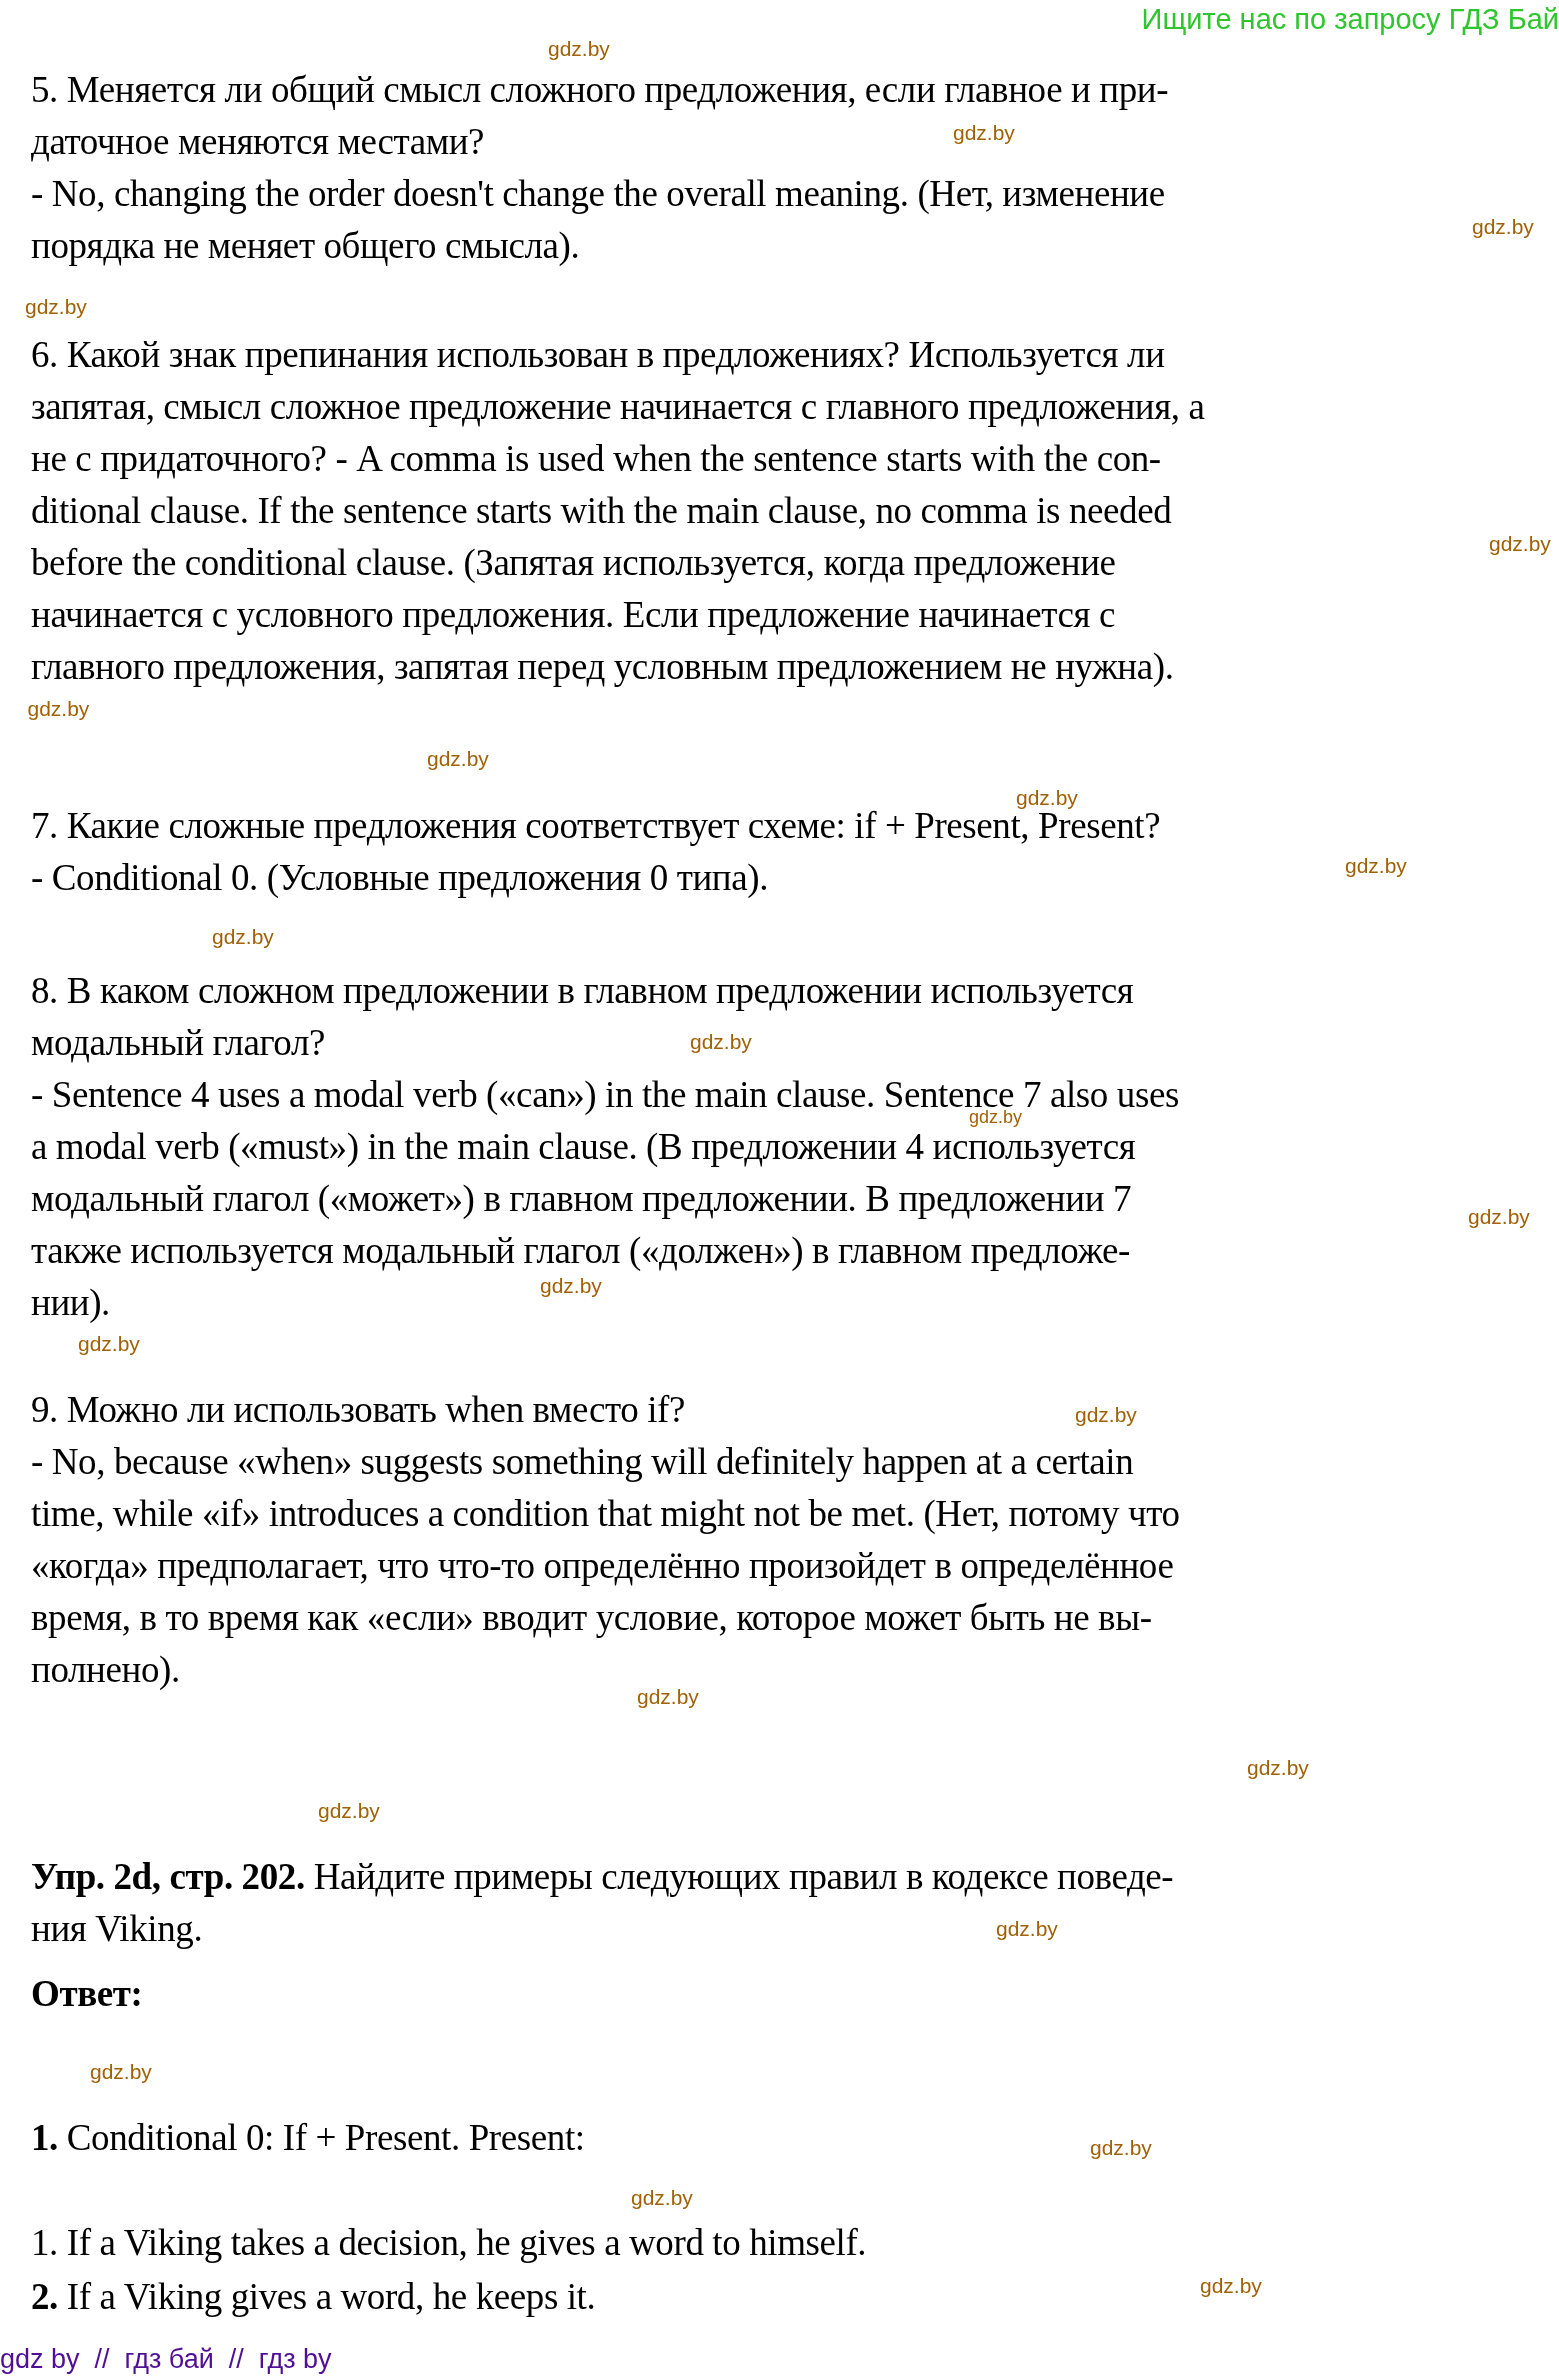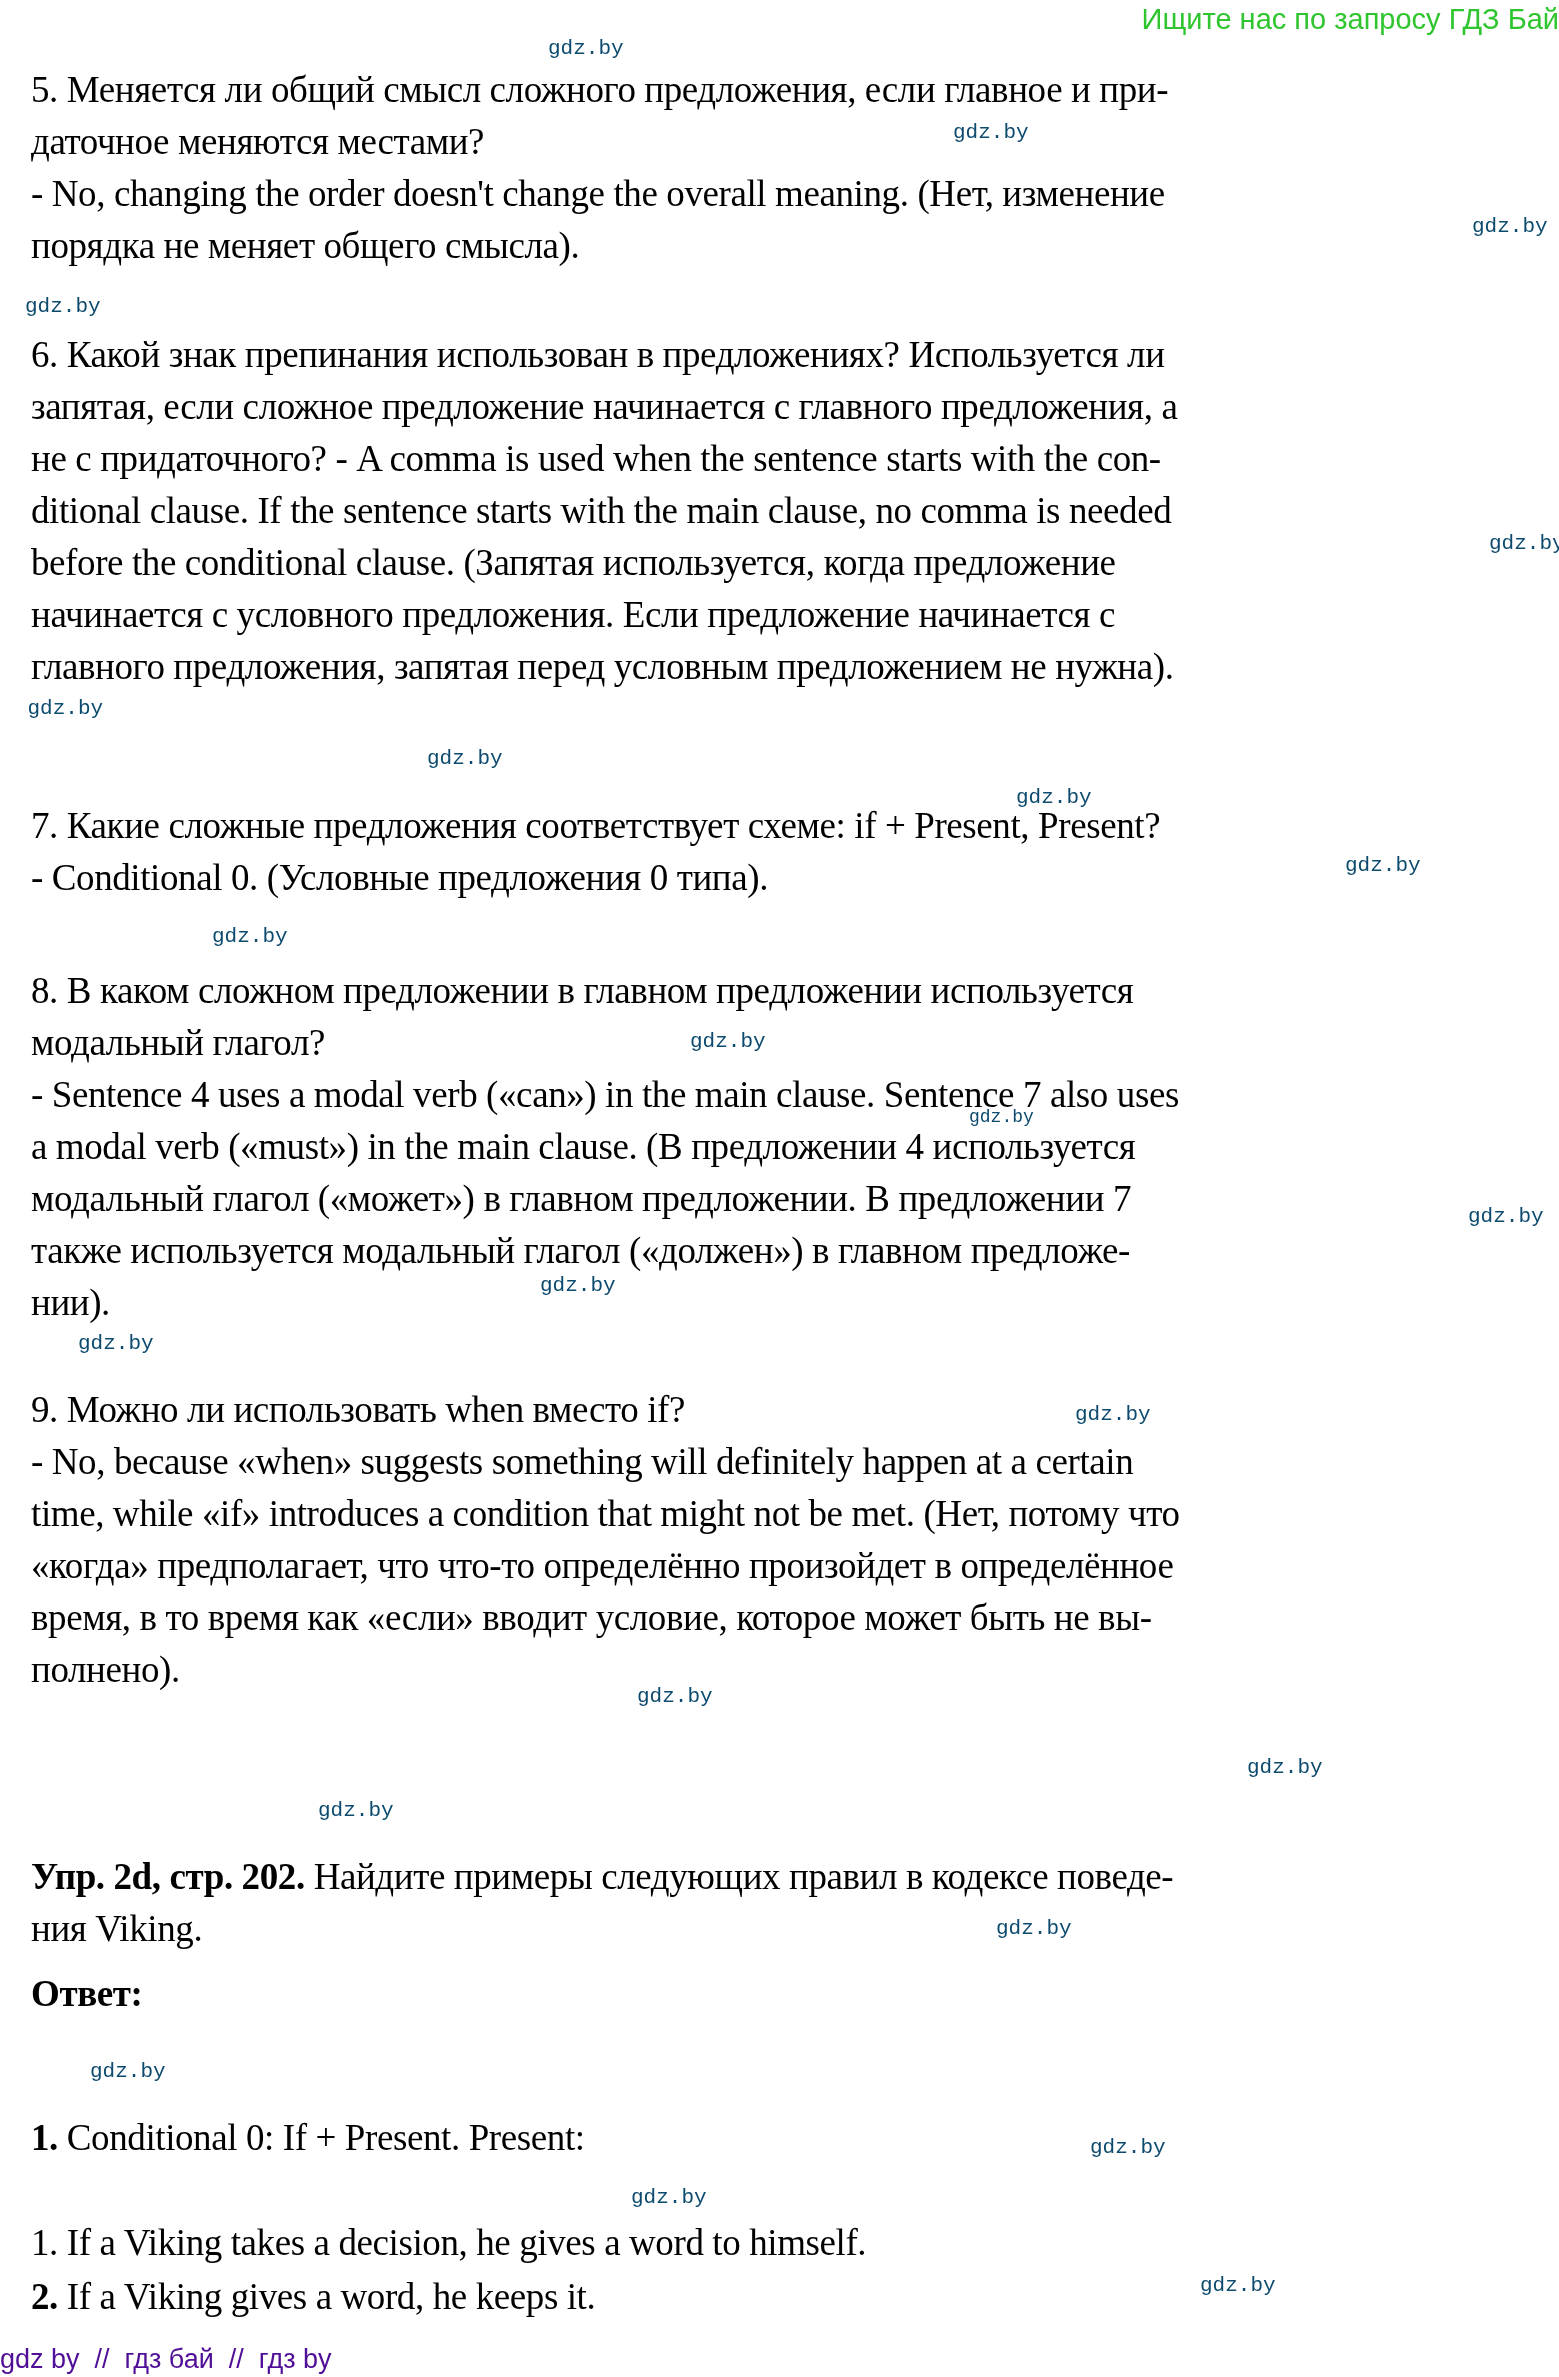--- a/index.html
+++ b/index.html
@@ -25,24 +25,24 @@
     position: absolute;
     left: 31px;
     width: 1498px;
     font-size: 37px;
     letter-spacing: -0.4px;
   }
   .ln { height: 52px; line-height: 52px; white-space: nowrap; }
   .b { font-weight: bold; }
   .wm {
     position: absolute;
-    font-family: Liberation Mono, monospace;
+    font-family: Liberation Sans, sans-serif;
     font-size: 21px;
     line-height: 21px;
-    color: #0c4a6e;
+    color: #a16207;
     white-space: nowrap;
   }
   .wm.small { font-size: 18px; line-height: 18px; }
   .footer {
     position: absolute;
     top: 2344px; left: 0; width: 100%;
     text-align: left;
     font-family: "Liberation Sans", "DejaVu Sans", sans-serif;
     font-size: 27px;
     color: var(--footer-color, #500f96);
@@ -58,21 +58,21 @@
 
   <div class="para" style="top:64px">
     <div class="ln">5. Меняется ли общий смысл сложного предложения, если главное и при-</div>
     <div class="ln">даточное меняются местами?</div>
     <div class="ln">- No, changing the order doesn't change the overall meaning. (Нет, изменение</div>
     <div class="ln">порядка не меняет общего смысла).</div>
   </div>
 
   <div class="para" style="top:329px">
     <div class="ln">6. Какой знак препинания использован в предложениях? Используется ли</div>
-    <div class="ln">запятая, если сложное предложение начинается с главного предложения, а</div>
+    <div class="ln">запятая, смысл сложное предложение начинается с главного предложения, а</div>
     <div class="ln">не с придаточного? - A comma is used when the sentence starts with the con-</div>
     <div class="ln">ditional clause. If the sentence starts with the main clause, no comma is needed</div>
     <div class="ln">before the conditional clause. (Запятая используется, когда предложение</div>
     <div class="ln">начинается с условного предложения. Если предложение начинается с</div>
     <div class="ln">главного предложения, запятая перед условным предложением не нужна).</div>
   </div>
 
   <div class="para" style="top:800px">
     <div class="ln">7. Какие сложные предложения соответствует схеме: if + Present, Present?</div>
     <div class="ln">- Conditional 0. (Условные предложения 0 типа).</div>

